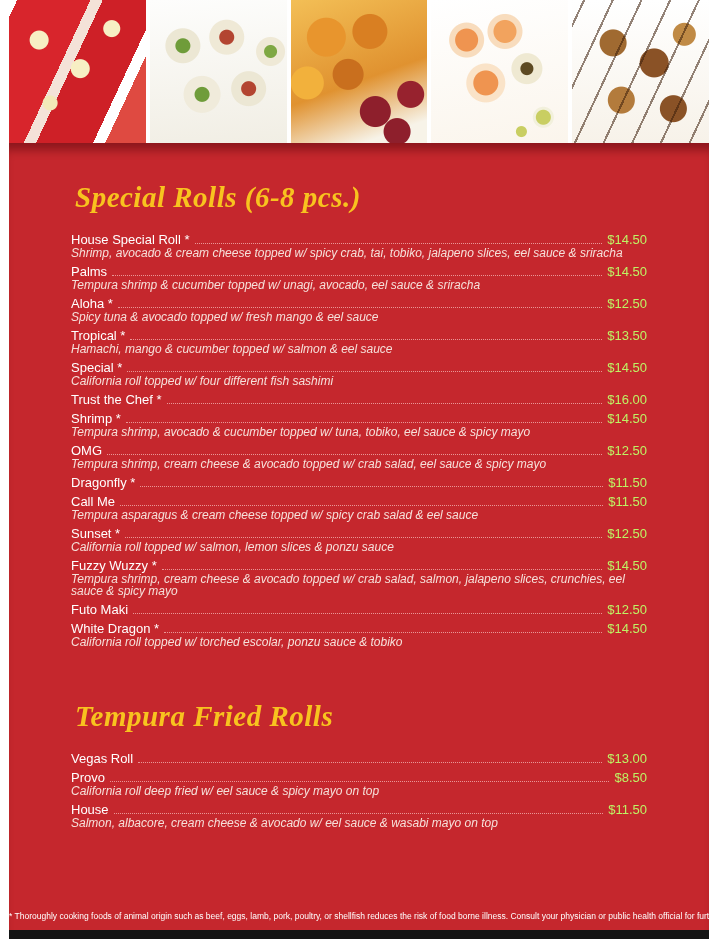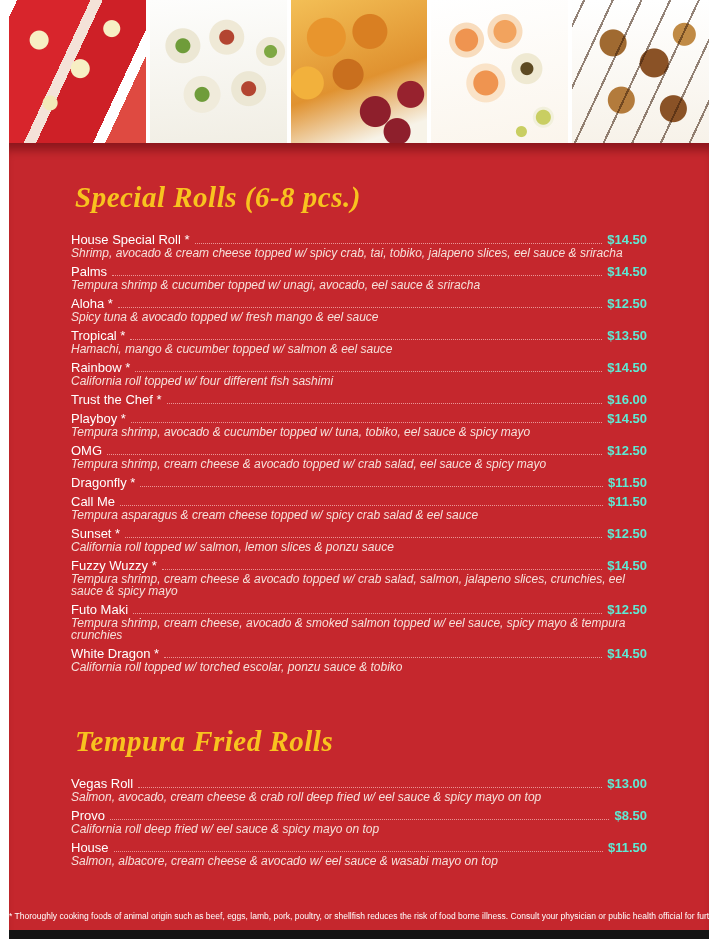--- a/index.html
+++ b/index.html
@@ -107,22 +107,22 @@
   }
   .item-dots {
     flex: 1;
     border-bottom: 1px dotted rgba(255, 219, 214, 0.62);
     margin: 0 5px 2px 5px;
     min-width: 20px;
   }
   .item-price {
     font-size: 13px;
     line-height: 13px;
-    font-weight: bold;
-    color: #5eead4;
+    font-weight: normal;
+    color: #bef264;
     white-space: nowrap;
     text-align: right;
   }
   .item-desc {
     font-size: 12px;
     line-height: 12px;
     font-style: italic;
     color: #f6e0da;
     margin-top: 1px;
   }
@@ -191,36 +191,36 @@
         <div class="menu-item">
           <div class="item-line">
             <span class="item-name">Tropical *</span>
             <span class="item-dots"></span>
             <span class="item-price">$13.50</span>
           </div>
           <div class="item-desc">Hamachi, mango &amp; cucumber topped w/ salmon &amp; eel sauce</div>
         </div>
         <div class="menu-item">
           <div class="item-line">
-            <span class="item-name">Rainbow *</span>
+            <span class="item-name">Special *</span>
             <span class="item-dots"></span>
             <span class="item-price">$14.50</span>
           </div>
           <div class="item-desc">California roll topped w/ four different fish sashimi</div>
         </div>
         <div class="menu-item">
           <div class="item-line">
             <span class="item-name">Trust the Chef *</span>
             <span class="item-dots"></span>
             <span class="item-price">$16.00</span>
           </div>
         </div>
         <div class="menu-item">
           <div class="item-line">
-            <span class="item-name">Playboy *</span>
+            <span class="item-name">Shrimp *</span>
             <span class="item-dots"></span>
             <span class="item-price">$14.50</span>
           </div>
           <div class="item-desc">Tempura shrimp, avocado &amp; cucumber topped w/ tuna, tobiko, eel sauce &amp; spicy mayo</div>
         </div>
         <div class="menu-item">
           <div class="item-line">
             <span class="item-name">OMG</span>
             <span class="item-dots"></span>
             <span class="item-price">$12.50</span>
@@ -257,38 +257,36 @@
             <span class="item-price">$14.50</span>
           </div>
           <div class="item-desc">Tempura shrimp, cream cheese &amp; avocado topped w/ crab salad, salmon, jalapeno slices, crunchies, eel sauce &amp; spicy mayo</div>
         </div>
         <div class="menu-item">
           <div class="item-line">
             <span class="item-name">Futo Maki</span>
             <span class="item-dots"></span>
             <span class="item-price">$12.50</span>
           </div>
-          <div class="item-desc">Tempura shrimp, cream cheese, avocado &amp; smoked salmon topped w/ eel sauce, spicy mayo &amp; tempura crunchies</div>
         </div>
         <div class="menu-item">
           <div class="item-line">
             <span class="item-name">White Dragon *</span>
             <span class="item-dots"></span>
             <span class="item-price">$14.50</span>
           </div>
           <div class="item-desc">California roll topped w/ torched escolar, ponzu sauce &amp; tobiko</div>
         </div>
         <h2 class="section-title second">Tempura Fried Rolls</h2>
         <div class="menu-item">
           <div class="item-line">
             <span class="item-name">Vegas Roll</span>
             <span class="item-dots"></span>
             <span class="item-price">$13.00</span>
           </div>
-          <div class="item-desc">Salmon, avocado, cream cheese &amp; crab roll deep fried w/ eel sauce &amp; spicy mayo on top</div>
         </div>
         <div class="menu-item">
           <div class="item-line">
             <span class="item-name">Provo</span>
             <span class="item-dots"></span>
             <span class="item-price">$8.50</span>
           </div>
           <div class="item-desc">California roll deep fried w/ eel sauce &amp; spicy mayo on top</div>
         </div>
         <div class="menu-item">

